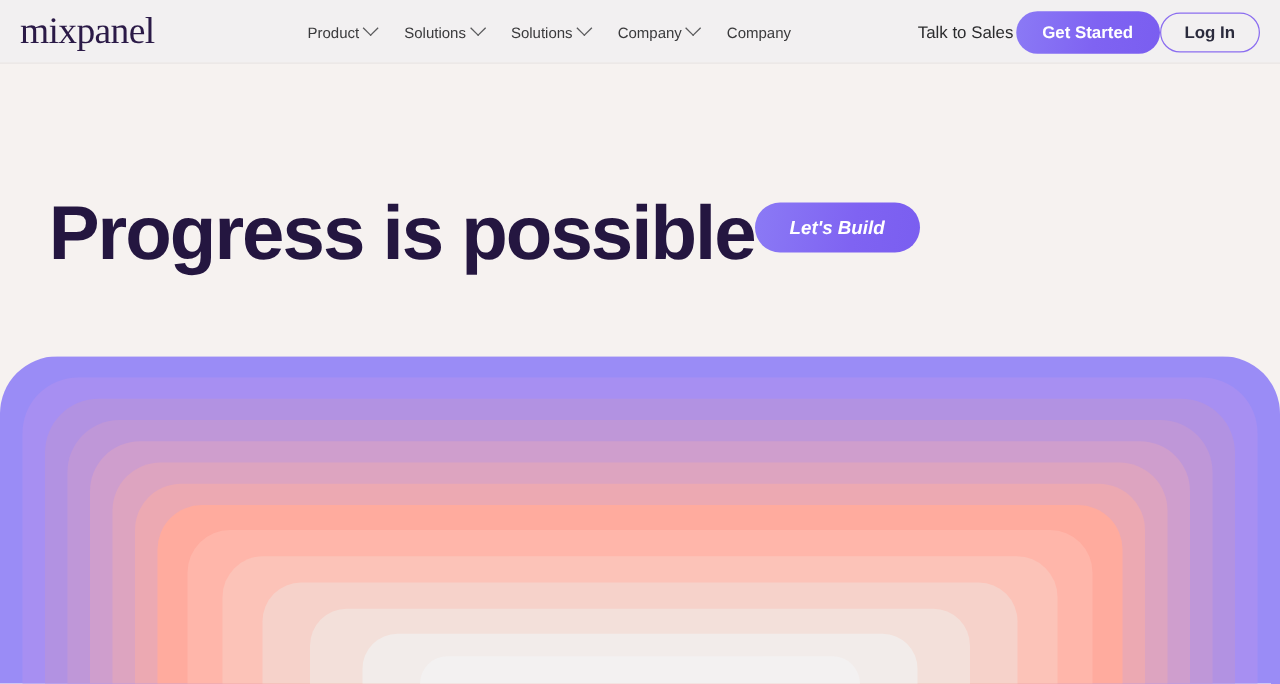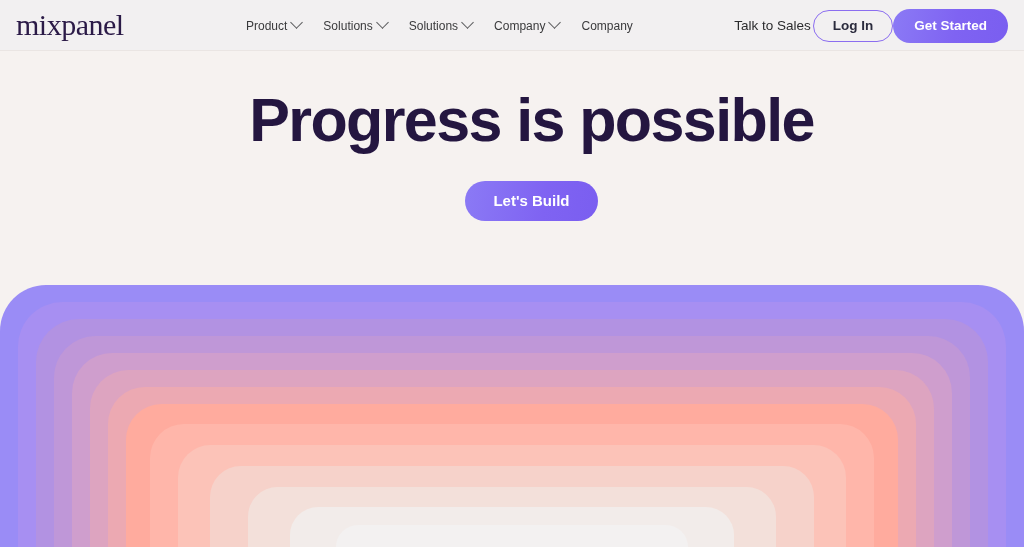--- a/index.html
+++ b/index.html
@@ -62,21 +62,21 @@
     border:none; border-radius:999px;
     background:linear-gradient(100deg,#8b7af5 0%,#7f63f2 55%,#7a5ef0 100%);
     color:#ffffff;
     font-size:13.5px; font-weight:700; white-space:nowrap; cursor:pointer;
   }
 
   
   #hero {
     position:absolute; top:51px; left:0; width:1024px; height:234px;
     background:#f6f2f0;
-    display:flex; flex-direction:column; align-items:center;
+    display:flex; flex-direction:row; align-items:center;
     z-index:5;
     padding-left:39px;
   }
   #headline {
     margin-top:37px;
     font-size:61px; font-weight:700; line-height:1.06;
     letter-spacing:-1.6px; color:#241640; text-align:center;
     white-space:nowrap;
   }
   #subheadline {
@@ -84,21 +84,21 @@
     font-size:17.5px; font-weight:400; line-height:1.3;
     color:#6e6e72; text-align:center; white-space:nowrap;
   }
   #lets-build-btn {
     margin-top:28px;
     display:flex; align-items:center; justify-content:center;
     height:40px; padding:0 28px;
     border:none; border-radius:999px;
     background:linear-gradient(100deg,#8b7af5 0%,#7f63f2 60%,#7a5ef0 100%);
     color:#ffffff; font-size:15px; font-weight:700;
-    white-space:nowrap; cursor:pointer;
+    white-space:nowrap; cursor:pointer;font-style:italic;
   }
 
   
   #arc-wrap {
     position:absolute; left:0; top:285px;
     width:1024px; height:262px; overflow:hidden; z-index:1;
   }
   .arc-layer {
     position:absolute; bottom:0;
     border-top-left-radius:46px; border-top-right-radius:46px;
@@ -130,22 +130,22 @@
         <span class="nav-label">Company</span>
         <span class="chev"></span>
       </div>
       <div class="nav-item">
         <span class="nav-label">Company</span>
       </div>
     </nav>
 
     <div id="right-nav">
       <div id="talk-to-sales">Talk to Sales</div>
+      <div id="get-started-btn">Get Started</div>
       <div id="login-btn">Log In</div>
-      <div id="get-started-btn">Get Started</div>
     </div>
 
   </header>
 
   <section id="hero">
     <h1 id="headline">Progress is possible</h1>
     <div id="lets-build-btn">Let's Build</div>
   </section>
 
   <div id="arc-wrap">

